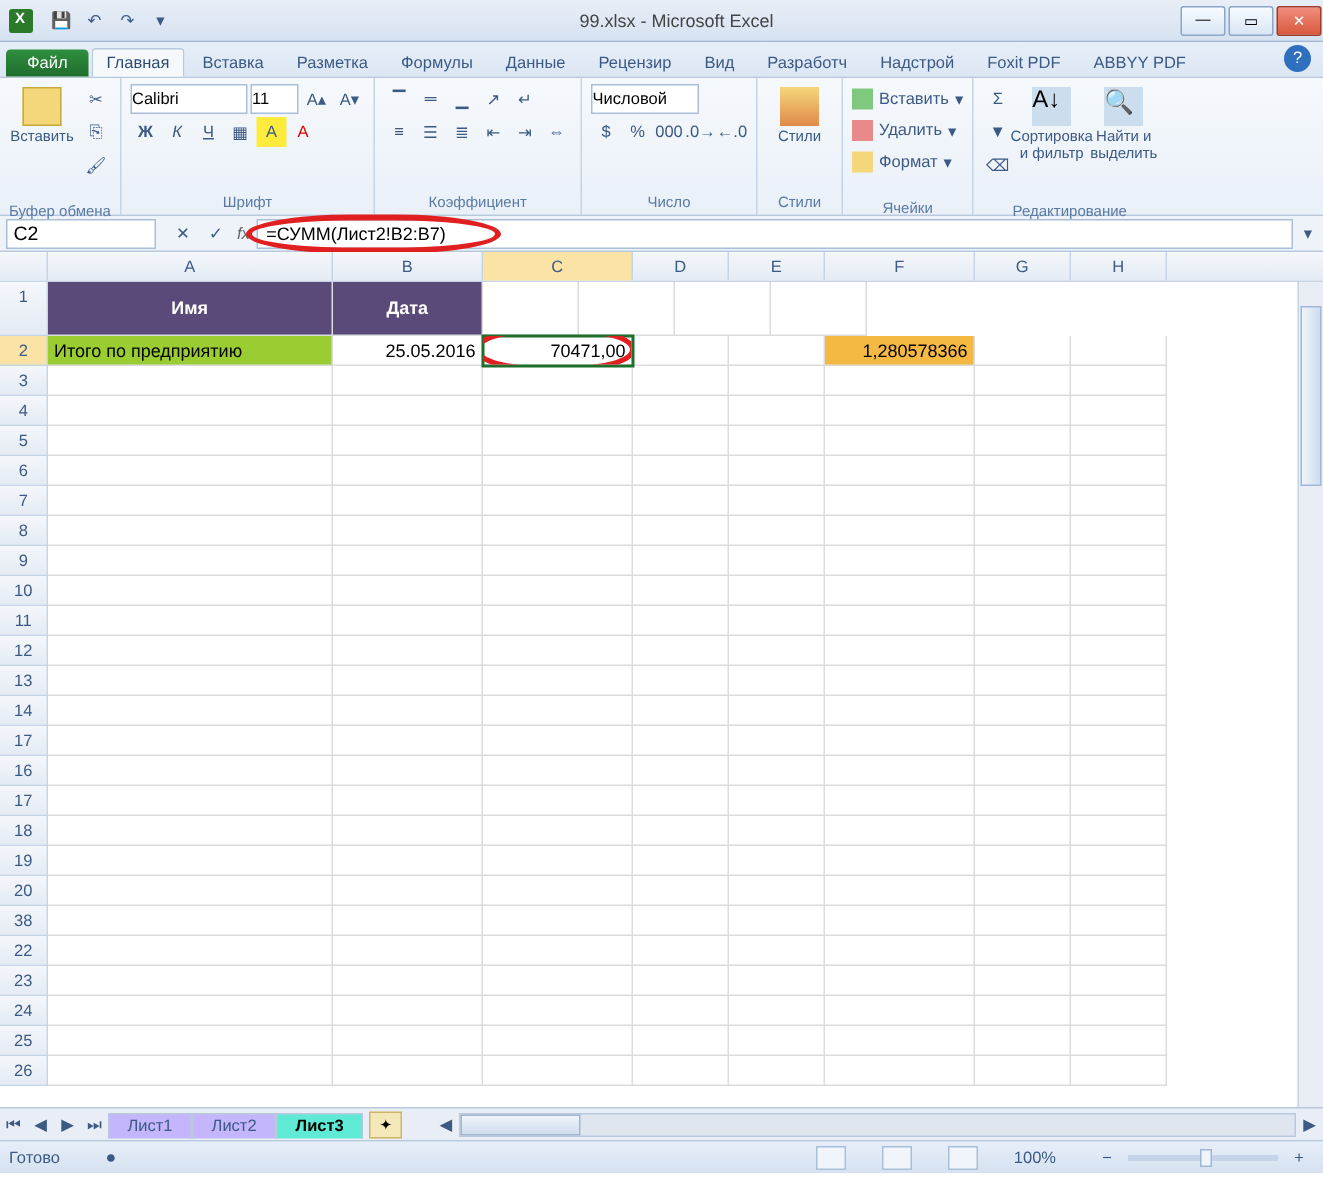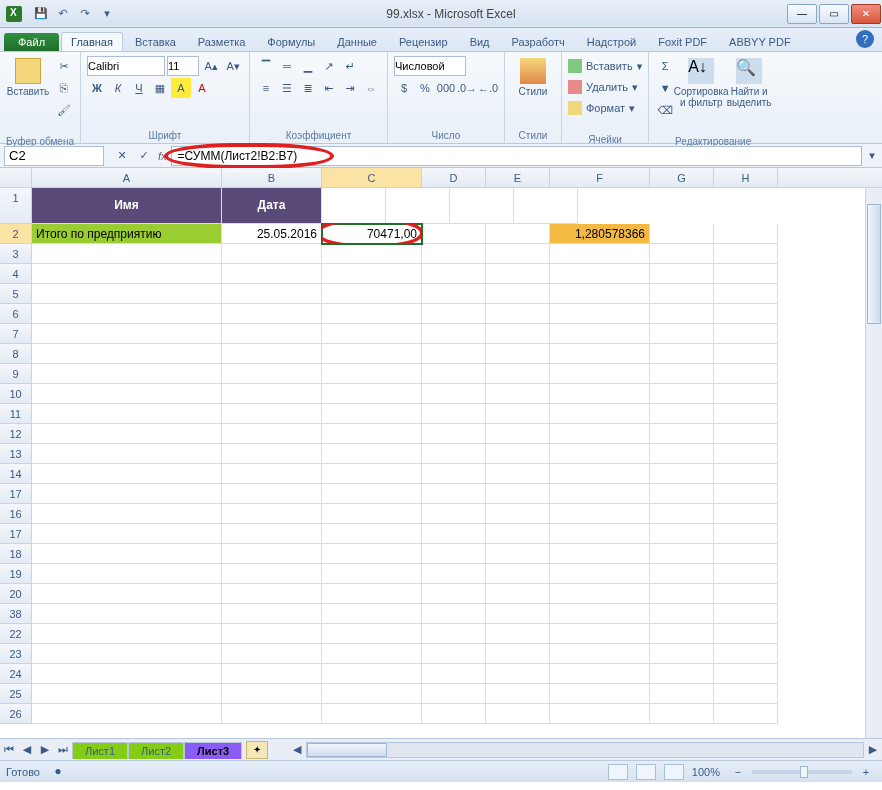--- a/index.html
+++ b/index.html
@@ -71,29 +71,29 @@
 .hdr { background: #5a4a7a; color: #fff; font-weight: bold; justify-content: center; text-align: center; line-height: 1.2; }
 .green { background: #9acd32; }
 .orange { background: #f4b942; }
 .rght { justify-content: flex-end; }
 .ctr { justify-content: center; }
 .cellsel { outline: 2px solid #1f6e2c; outline-offset: -1px; }
 
 
 .sheettabs { height: 22px; background: #e9eef6; border-top: 1px solid #b8c9de; display: flex; align-items: center; font-size: 11px; }
 .navbtn { width: 18px; height: 18px; display: flex; align-items: center; justify-content: center; color: #3b5a84; cursor: pointer; }
-.stab { padding: 2px 12px; border: 1px solid #b8c9de; border-bottom: none; background: #84cc16; margin-top: 2px; cursor: pointer; color: #3b5a84; }
-.stab.active { background: #8b5cf6; font-weight: bold; color: #000; }
+.stab { padding: 2px 12px; border: 1px solid #b8c9de; border-bottom: none; background: #c4b5fd; margin-top: 2px; cursor: pointer; color: #3b5a84; }
+.stab.active { background: #5eead4; font-weight: bold; color: #000; }
 .newsheet { width: 22px; height: 18px; background: #f4e7b8; border: 1px solid #c9b86a; margin-left: 4px; cursor: pointer; display: flex; align-items: center; justify-content: center; font-size: 10px; }
 .hscroll { flex: 1; display: flex; align-items: center; margin-left: 20px; }
 .hscroll .track { flex: 1; height: 16px; background: #e0e6ef; border: 1px solid #b8c9de; position: relative; }
 .hscroll .thumb { position: absolute; left: 0; width: 80px; height: 14px; background: linear-gradient(#f0f5fb,#cfdced); border: 1px solid #9fb6d4; }
 
 
-.statusbar { height: 22px; background: linear-gradient(#e6eef8,#d6e2f1); border-top: 1px solid #b8c9de; display: flex; align-items: center; font-size: 11px; color: #3b5a84; padding: 0 6px; gap: 8px; }
+.statusbar { height: 22px; background: linear-gradient(#e6eef8,#d6e2f1); border-top: 1px solid #b8c9de; display: flex; align-items: center; font-size: 11px; color: #3b5a84; padding: 0 6px; gap: 24px; }
 .statusbar .spacer { flex: 1; }
 .viewbtn { width: 20px; height: 16px; border: 1px solid #a9bfd8; background: #f0f5fb; cursor: pointer; }
 .zoom { display: flex; align-items: center; gap: 4px; }
 .zslider { width: 100px; height: 4px; background: #c5d4e6; position: relative; }
 .zslider .zt { position: absolute; left: 48px; top: -4px; width: 8px; height: 12px; background: #f0f5fb; border: 1px solid #9fb6d4; }
 
 .vscroll { position: absolute; right: 0; top: 20px; width: 17px; bottom: 0; background: #e9eef6; border-left: 1px solid #c5d4e6; }
 .vscroll .vthumb { position: absolute; top: 16px; left: 1px; width: 14px; height: 120px; background: linear-gradient(90deg,#f0f5fb,#cfdced); border: 1px solid #9fb6d4; }
 
 

